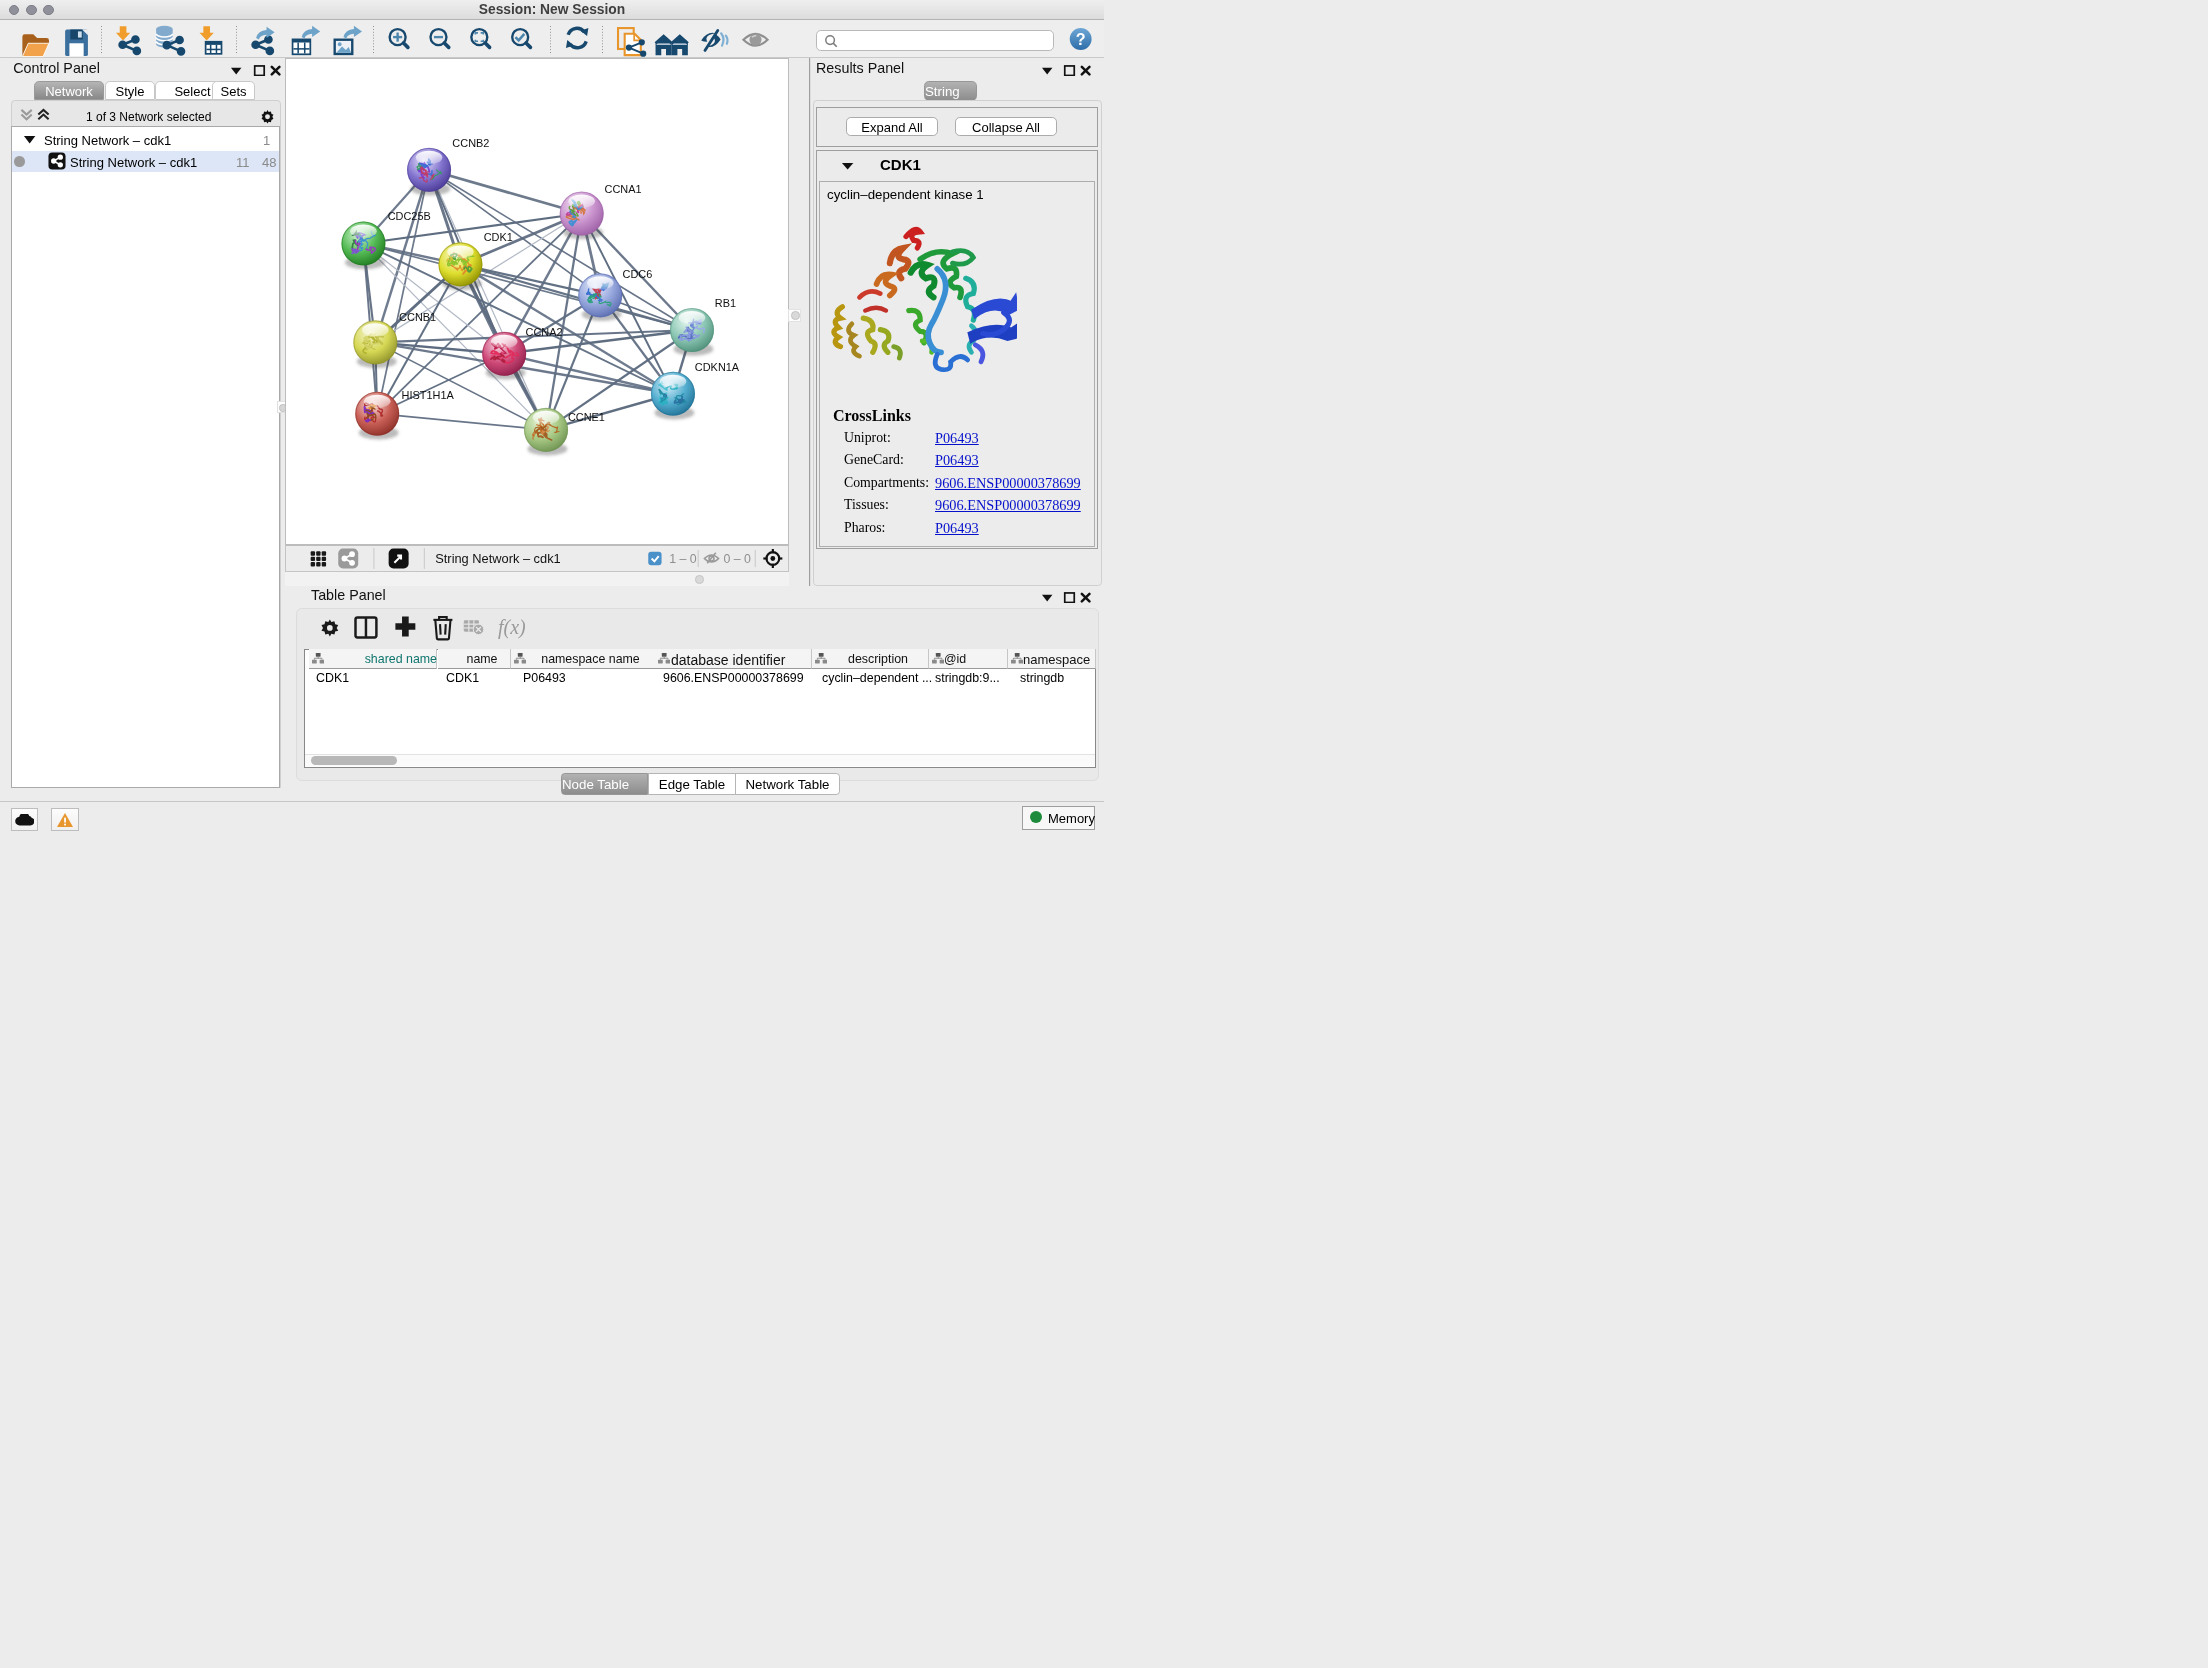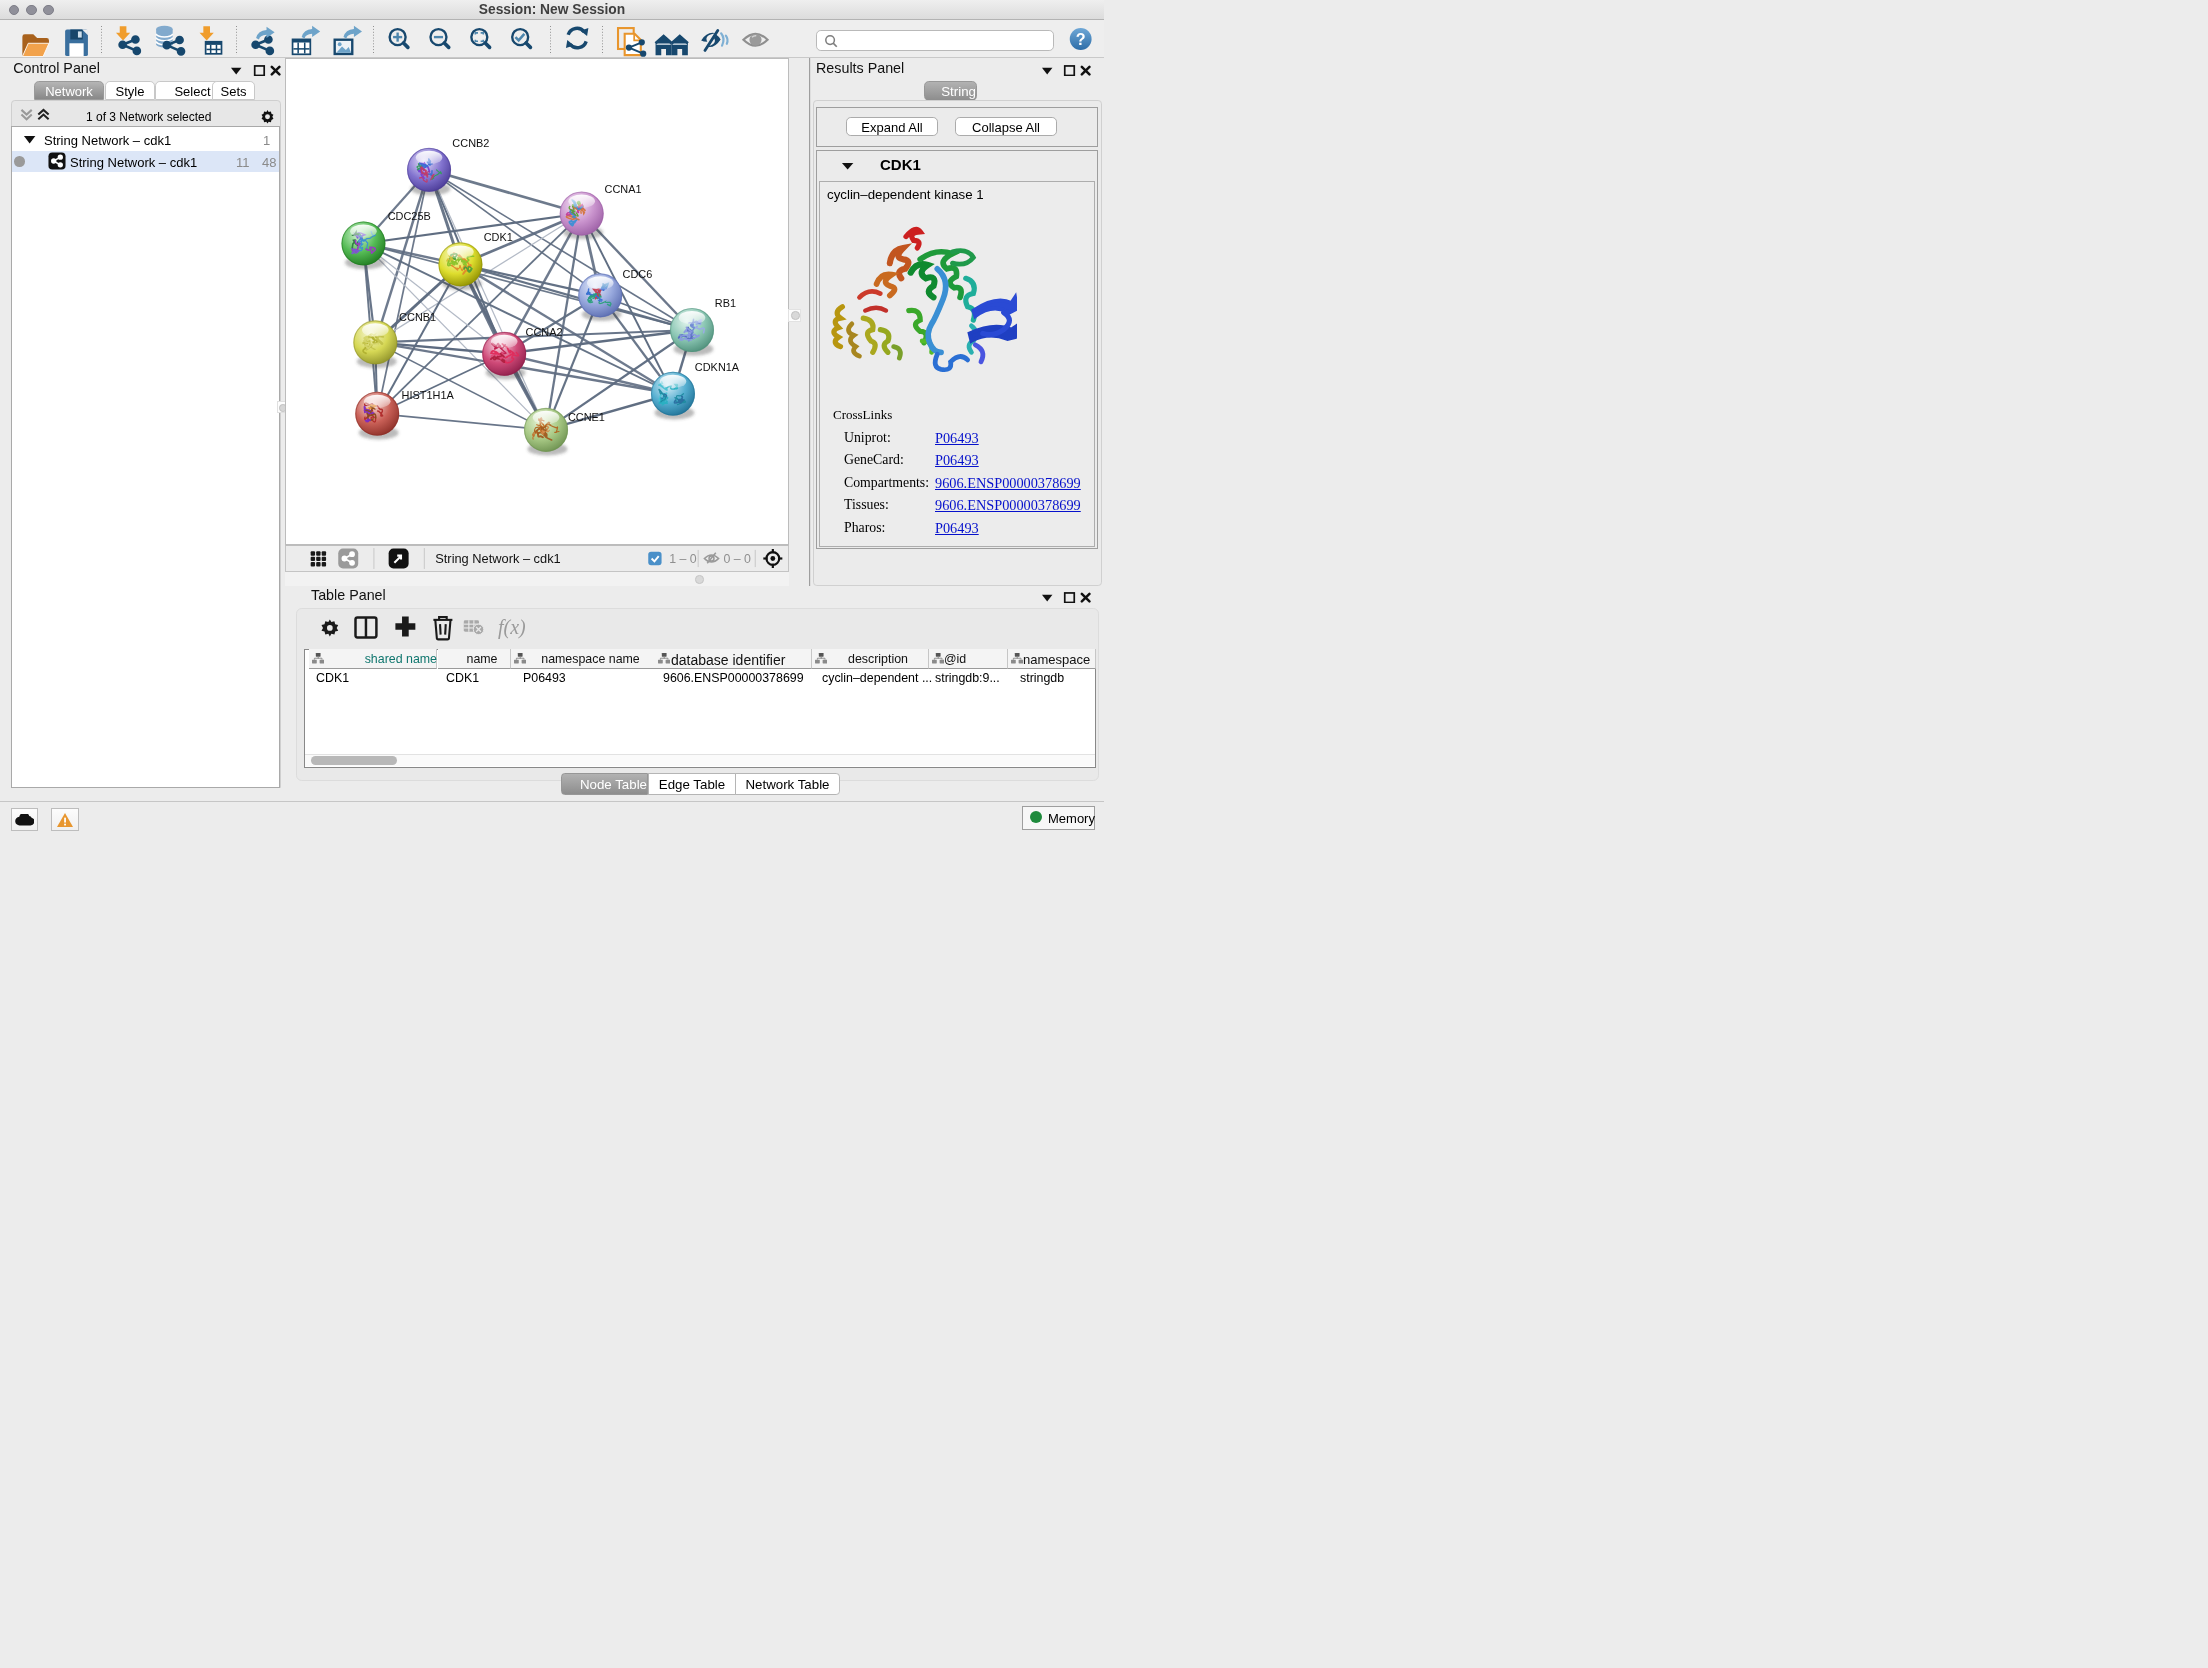--- a/index.html
+++ b/index.html
@@ -9,21 +9,21 @@
 .ttitle{width:100%;top:1.9px;text-align:center;font-size:13.8px;color:#3f3f3f;font-weight:700}
 .toolbar{left:0;top:20px;width:1104px;height:38px;background:#eeeeee;border-bottom:1px solid #c9c9c9}
 .sep{top:26px;width:1px;height:28.5px;background-image:linear-gradient(#8f8f8f 33%, rgba(0,0,0,0) 0%);background-size:1px 2.9px}
 .panelhead{font-size:14.3px;color:#111}
 .srch{left:816px;top:9.5px;width:238px;height:21px;background:#fff;border:1px solid #b9b9b9;border-radius:4.8px}
 .whitebox{background:#fff;border:1px solid #a9a9a9}
 .cp{left:0;top:58px;width:281px;height:743px;background:#ececec}
 .tab{position:absolute;top:0;height:19px;text-align:center;font-size:13px;line-height:19px;color:#000;background:#fff;border:1px solid #c8c8c8}
 .tabsel{background:linear-gradient(#b5b5b5,#888);color:#fff;border-color:#9a9a9a}
 .btn{background:#fff;border:1px solid #b5b5b5;border-radius:3.8px;text-align:center;font-size:13px;color:#000}
-.gbtn{background:linear-gradient(#b2b2b2,#8d8d8d);color:#fff;border:1px solid #979797;border-radius:3.8px;text-align:right}
+.gbtn{background:linear-gradient(#b2b2b2,#8d8d8d);color:#fff;border:1px solid #979797;border-radius:3.8px;text-align:left}
 .serif{font-family:"Liberation Serif",serif}
 a.lnk{color:#0611cc;text-decoration:underline}
 </style></head><body>
 <div class="abs tbar"></div>
 <div class="abs tl" style="left:8.6px"></div>
 <div class="abs tl" style="left:26px"></div>
 <div class="abs tl" style="left:43px"></div>
 <div class="abs ttitle">Session: New Session</div>
 <div class="abs toolbar"></div>
 <div class="abs sep" style="left:101px"></div>
@@ -628,21 +628,21 @@
       <path d="M142 58 q12 4 8 16 q-12 2 -6 14 q10 2 6 14" stroke="#1fae9a" stroke-width="5.5"></path>
       <path d="M148 108 q8 6 2 16 q-8 4 -2 12" stroke="#2ab0b0" stroke-width="5"></path>
       <path d="M112 48 q14 12 6 32 q-8 20 -12 26 q-6 10 -2 20 q4 10 12 10" stroke="#3a8fd4" stroke-width="6"></path>
       <path d="M150 92 q24 -16 40 -8 l4 -6 2 12 -8 4 q-18 -10 -36 4 z" stroke="#2a4ad4" stroke-width="4" fill="#2a4ad4"></path>
       <path d="M146 116 q26 -12 44 -4 l6 -4 -2 12 -8 2 q-20 -8 -38 2 z" stroke="#1f3fc2" stroke-width="4" fill="#1f3fc2"></path>
       <path d="M182 94 q12 8 0 18 q-12 8 -22 4" stroke="#2a4ad4" stroke-width="5.5"></path>
       <path d="M112 138 q-6 14 4 16 q12 2 10 -8 q10 -10 18 -2" stroke="#2a6fd4" stroke-width="5"></path>
       <path d="M152 128 q12 6 6 18" stroke="#4a55e0" stroke-width="5"></path>
     </g>
   </svg>
-<div class="abs serif" style="left:833px;top:407px;font-size:13px;font-weight:400">CrossLinks</div>
+<div class="abs serif" style="left:833px;top:407px;font-size:16px;font-weight:700">CrossLinks</div>
 <div class="abs serif" style="left:844px;top:427px;font-size:13.8px;line-height:22.4px">Uniprot:<br>GeneCard:<br>Compartments:<br>Tissues:<br>Pharos:</div>
 <div class="abs serif" style="left:935px;top:427px;font-size:14.3px;line-height:22.4px"><a class="lnk">P06493</a><br><a class="lnk">P06493</a><br><a class="lnk">9606.ENSP00000378699</a><br><a class="lnk">9606.ENSP00000378699</a><br><a class="lnk">P06493</a></div>
 <div class="abs panelhead" style="left:311px;top:587px">Table Panel</div>
 <svg class="abs" style="left:1041px;top:592px" width="57" height="11.4" viewBox="0 0 60 12">
 <path d="M1 3 l11 0 -5.5 7 z" fill="#111"></path>
 <rect x="25" y="1" width="10" height="10" fill="none" stroke="#111" stroke-width="1.8"></rect>
 <path d="M43 2 l8 8 M51 2 l-8 8" stroke="#111" stroke-width="2.6" stroke-linecap="round"></path>
 </svg>
 <div class="abs" style="left:296px;top:608px;width:803px;height:173px;background:#e9e9e9;border:1px solid #dcdcdc;border-radius:5.7px"></div>
 <svg class="abs" style="left:296px;top:608px" width="803px" height="38" viewBox="0 0 844 40">

